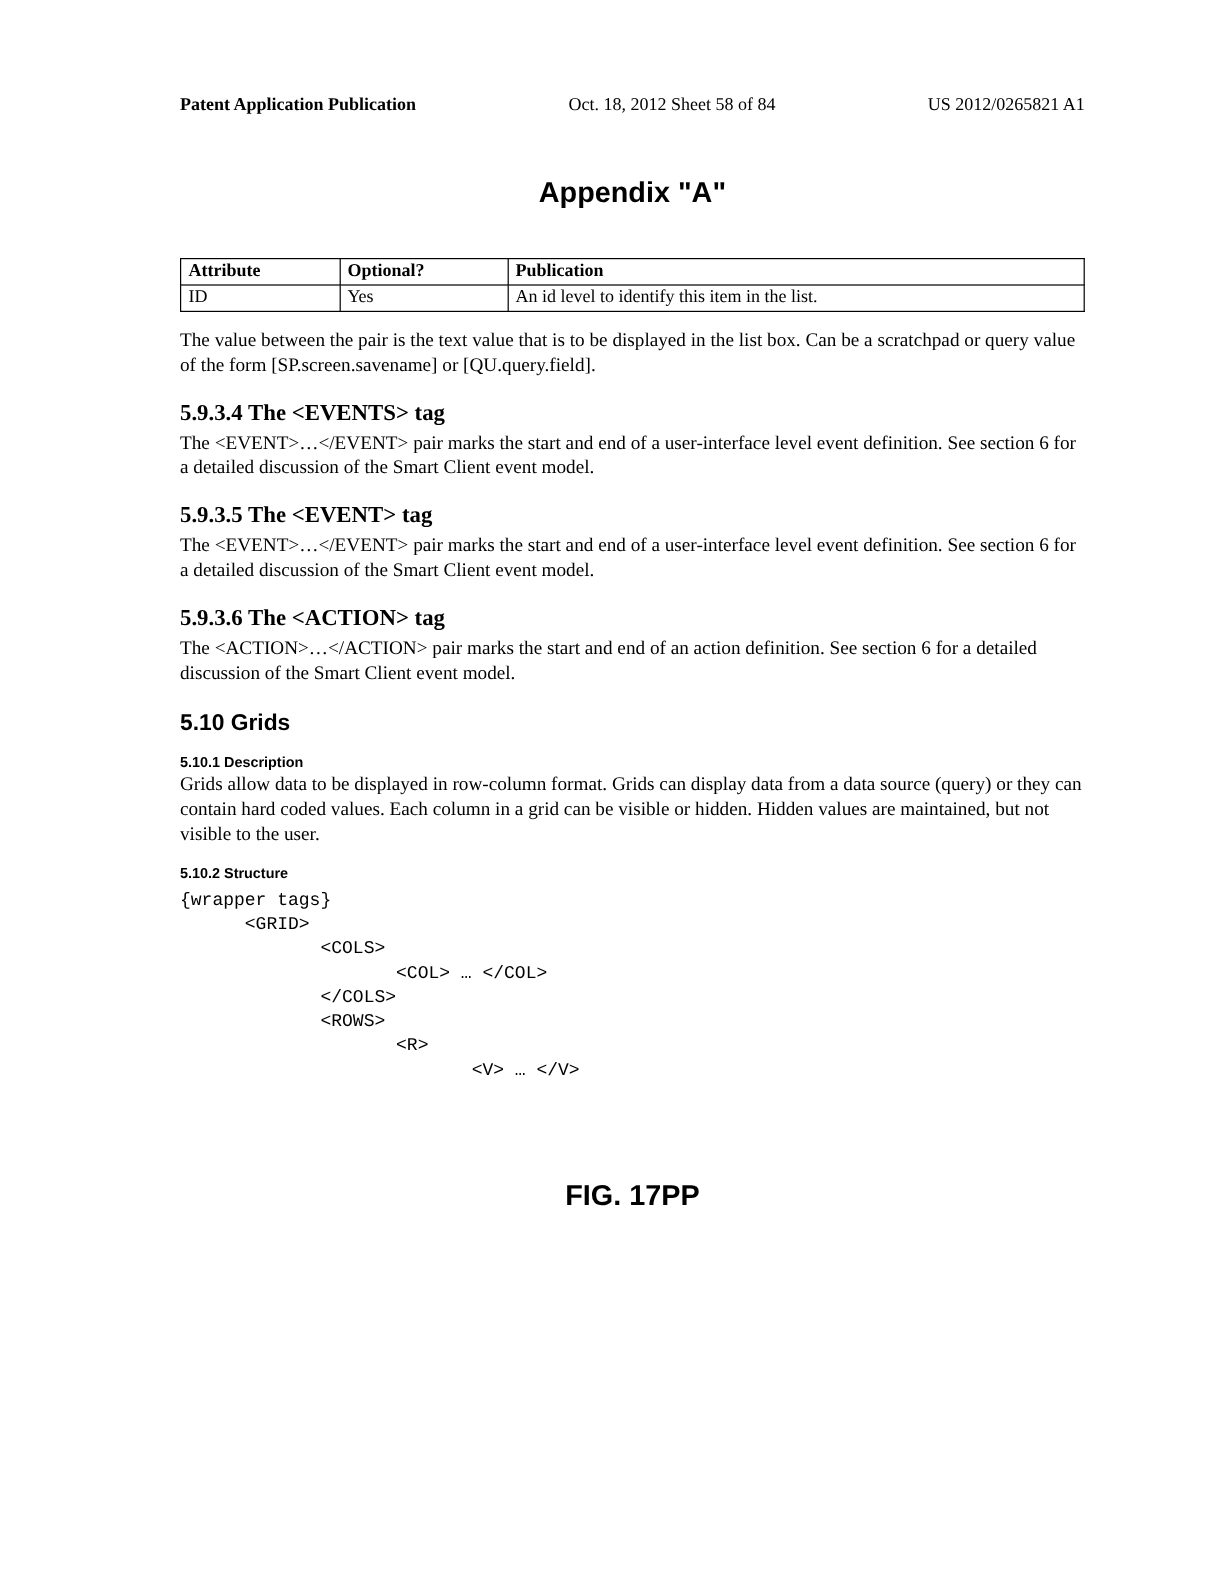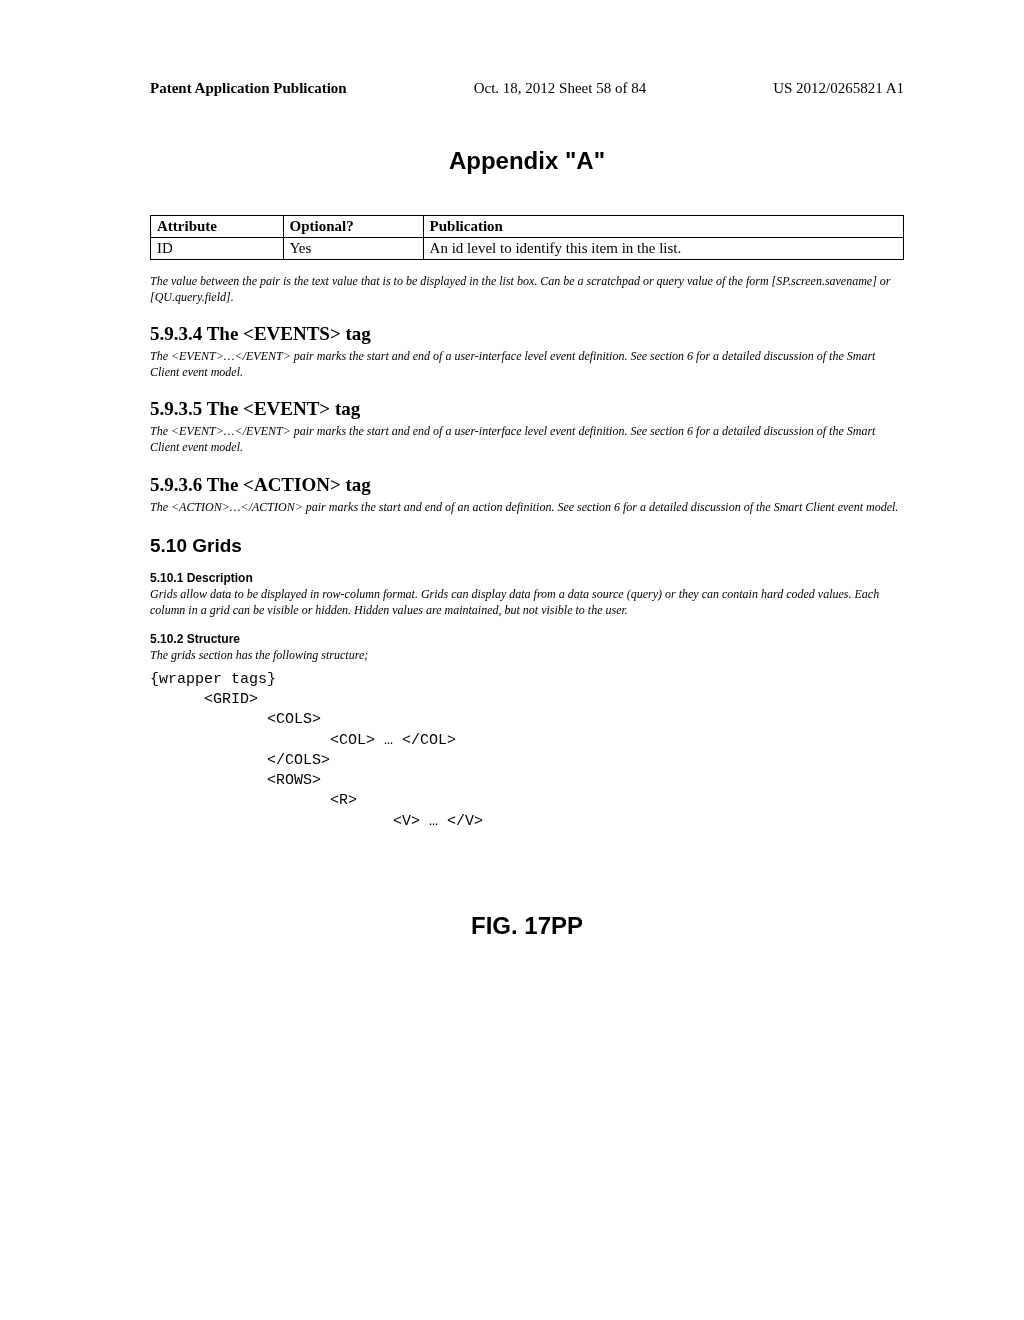--- a/index.html
+++ b/index.html
@@ -40,24 +40,23 @@
     table.attr-table th, table.attr-table td {
       border: 1px solid #000;
       padding: 2px 6px;
       text-align: left;
       font-size: 15px;
     }
     table.attr-table th {
       font-weight: bold;
     }
     .body-text {
-      font-size: 12px;
+      font-size: 16px;
       line-height: 1.3;
       margin-bottom: 14px;
-      font-style: italic;
     }
     h3.section-heading {
       font-family: "Times New Roman", Times, serif;
       font-weight: bold;
       font-size: 19px;
       margin: 18px 0 4px 0;
     }
     h3.section-heading-arial {
       font-family: Arial, Helvetica, sans-serif;
       font-weight: bold;
@@ -123,21 +122,20 @@
 
   <h3 class="section-heading">5.9.3.6  The &lt;ACTION&gt; tag</h3>
   <div class="body-text">The &lt;ACTION&gt;…&lt;/ACTION&gt; pair marks the start and end of an action definition. See section 6 for a detailed discussion of the Smart Client event model.</div>
 
   <h3 class="section-heading-arial">5.10 Grids</h3>
 
   <h4 class="subheading-arial">5.10.1 Description</h4>
   <div class="body-text">Grids allow data to be displayed in row-column format. Grids can display data from a data source (query) or they can contain hard coded values. Each column in a grid can be visible or hidden. Hidden values are maintained, but not visible to the user.</div>
 
   <h4 class="subheading-arial">5.10.2 Structure</h4>
-  <div class="body-text" style="margin-bottom:4px;">The grids section has the following structure;</div>
 
   <pre class="code-block">{wrapper tags}
       &lt;GRID&gt;
              &lt;COLS&gt;
                     &lt;COL&gt; … &lt;/COL&gt;
              &lt;/COLS&gt;
              &lt;ROWS&gt;
                     &lt;R&gt;
                            &lt;V&gt; … &lt;/V&gt;</pre>
 

